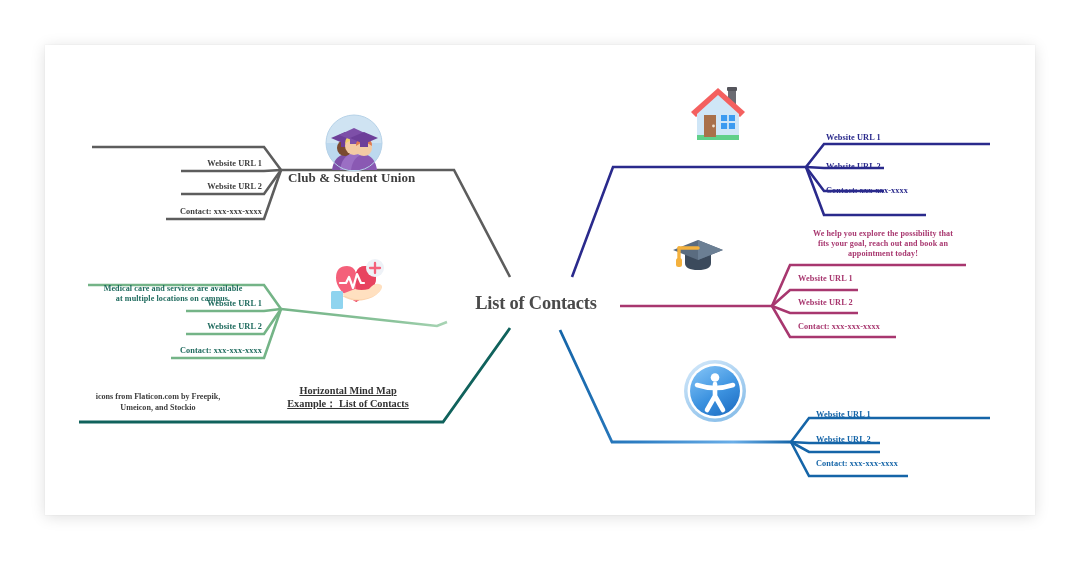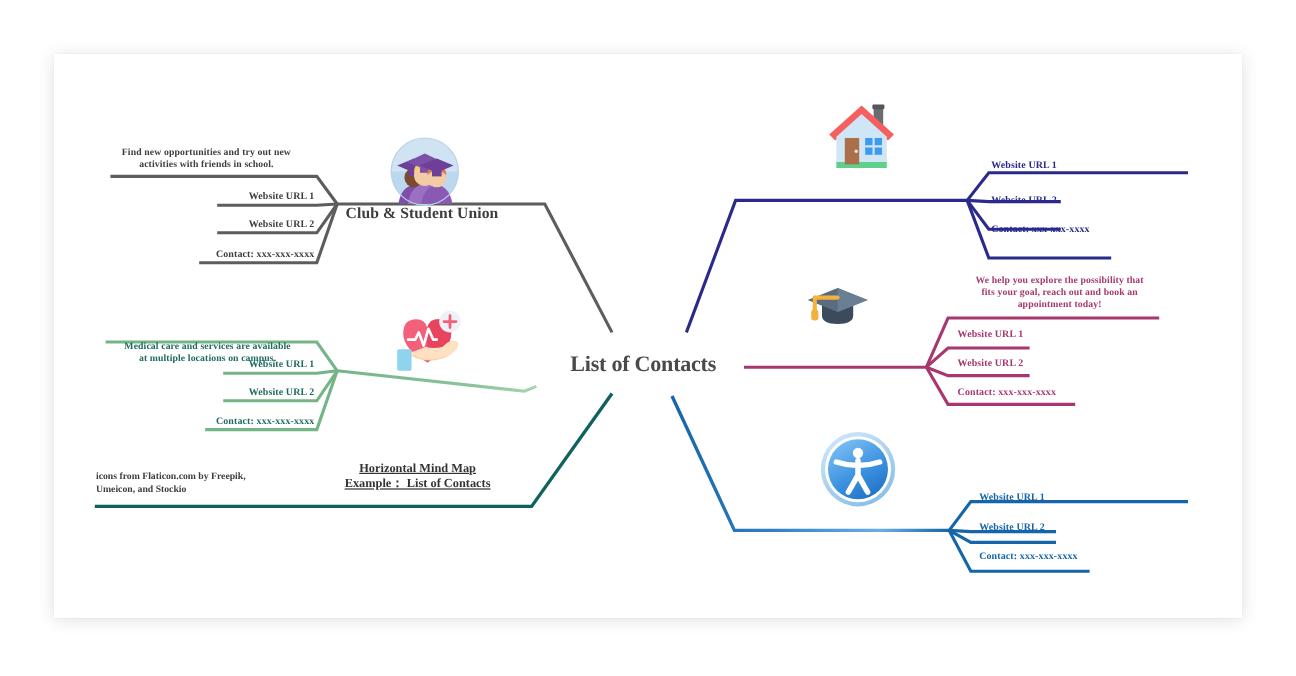--- a/index.html
+++ b/index.html
@@ -79,20 +79,21 @@
     color: #333333;
     line-height: 1.3;
     white-space: pre-line;
     text-decoration: underline;
   }
   #credit {
     position: absolute;
     left: 80px;
     top: 392px;
     width: 156px;
+    text-align: center;
     font-size: 8.1px;
     font-weight: bold;
     color: #3d3d3d;
     line-height: 1.3;
     white-space: pre-line;
   }
   .icon {
     position: absolute;
   }
 </style>
@@ -237,22 +238,20 @@
     <path d="M33,26 L33,38 M33,38 L25,52 M33,38 L41,52" stroke="#ffffff" stroke-width="4.6" fill="none" stroke-linecap="round" stroke-linejoin="round"></path>
   </svg>
 
   <div id="center-title">List of Contacts</div>
 
   <div id="map-caption">Horizontal Mind Map
 Example：  List of Contacts</div>
   <div id="credit">icons from Flaticon.com by Freepik,
 Umeicon, and Stockio</div>
 
-  <div class="lbl desc" style="left:82px; top:122px; width:180px; color:#3d3d3d;">Find new opportunities and try out new
-activities with friends in school.</div>
   <div class="lbl branch-title" style="left:288px; top:170px; width:134px;">Club &amp; Student Union</div>
   <div class="lbl leaf leaf-l" style="left:120px; top:159px; width:142px; color:#3d3d3d;">Website URL 1</div>
   <div class="lbl leaf leaf-l" style="left:120px; top:182px; width:142px; color:#3d3d3d;">Website URL 2</div>
   <div class="lbl leaf leaf-l" style="left:110px; top:207px; width:152px; color:#3d3d3d;">Contact: xxx-xxx-xxxx</div>
 
   <div class="lbl desc" style="left:80px; top:260px; width:186px; color:#1f6b5e;margin-top:24px;">Medical care and services are available
 at multiple locations on campus.</div>
   <div class="lbl leaf leaf-l" style="left:122px; top:299px; width:140px; color:#1f6b5e;">Website URL 1</div>
   <div class="lbl leaf leaf-l" style="left:122px; top:322px; width:140px; color:#1f6b5e;">Website URL 2</div>
   <div class="lbl leaf leaf-l" style="left:112px; top:346px; width:150px; color:#1f6b5e;">Contact: xxx-xxx-xxxx</div>

